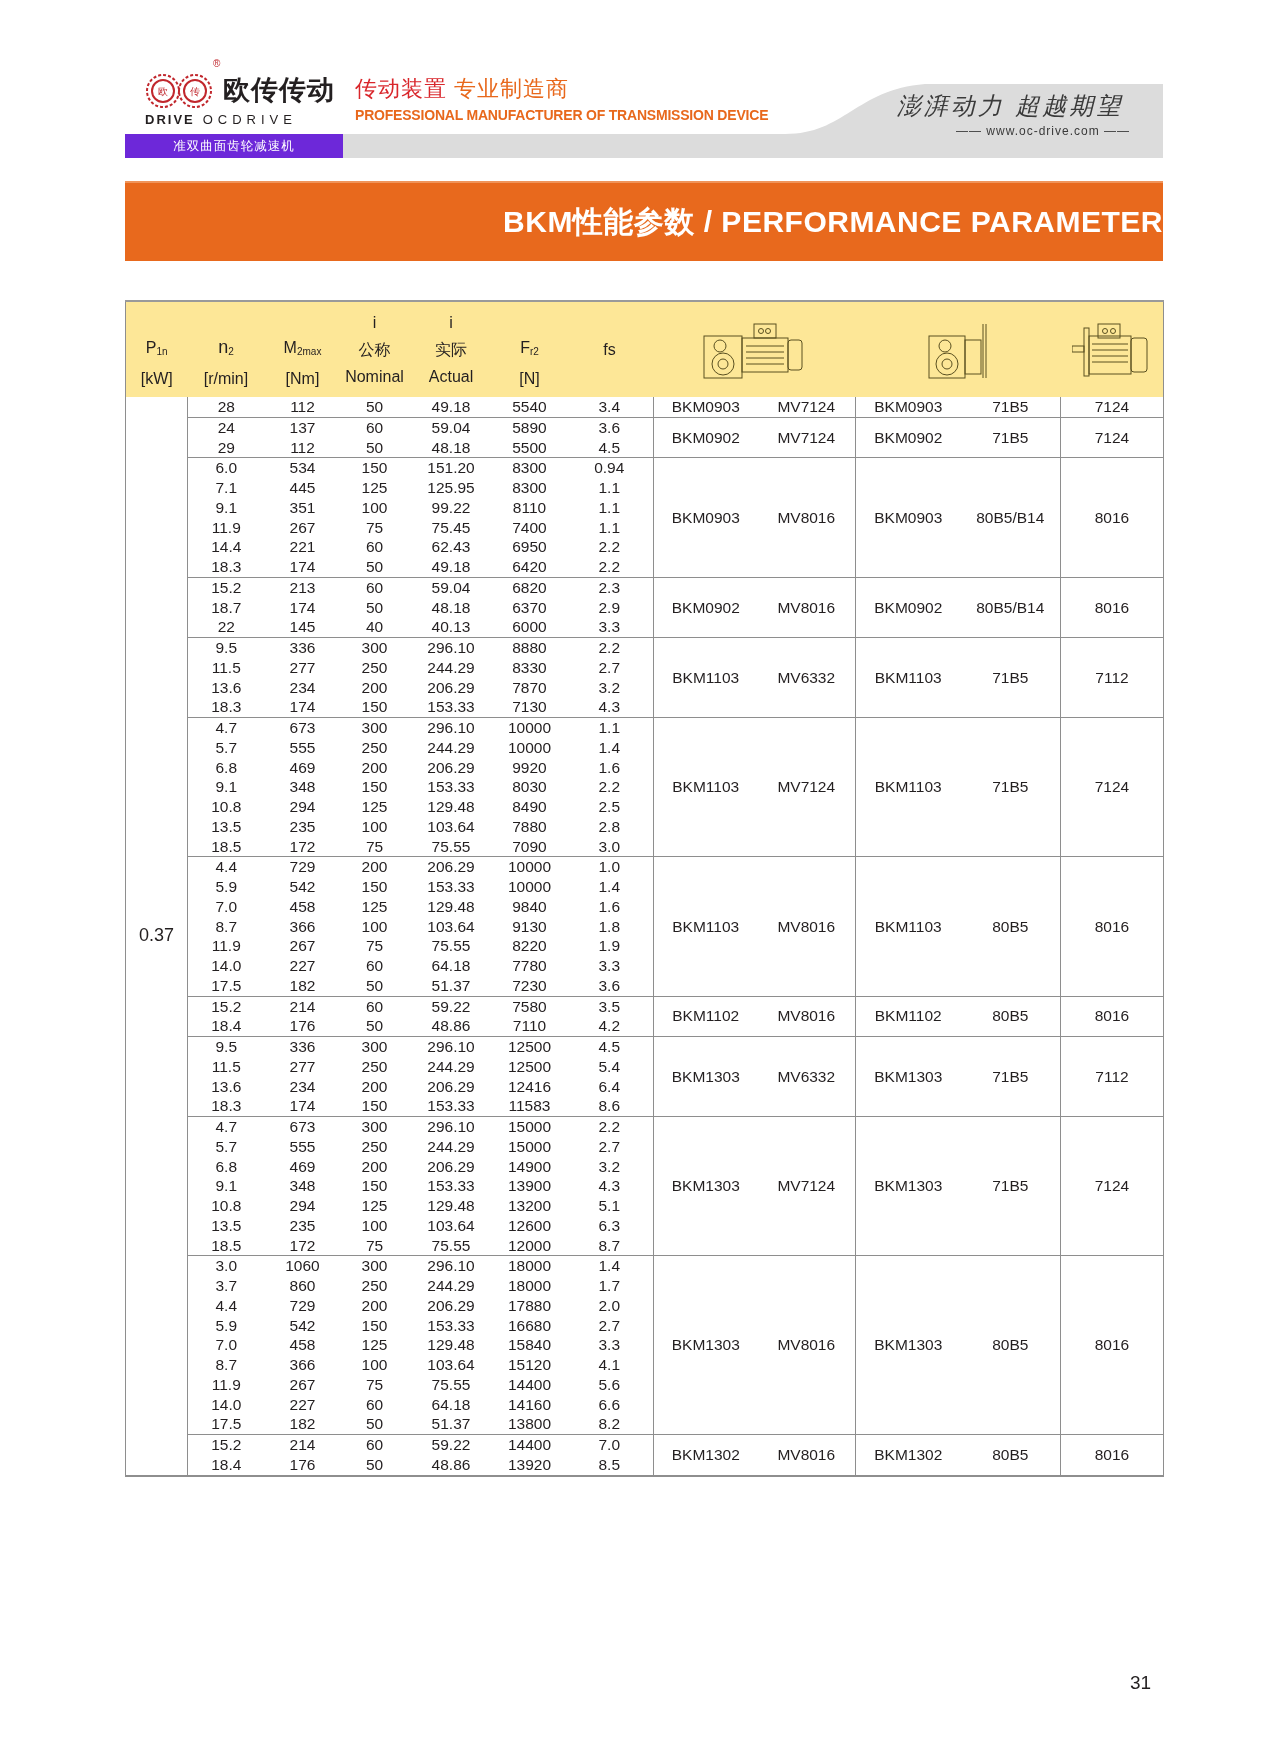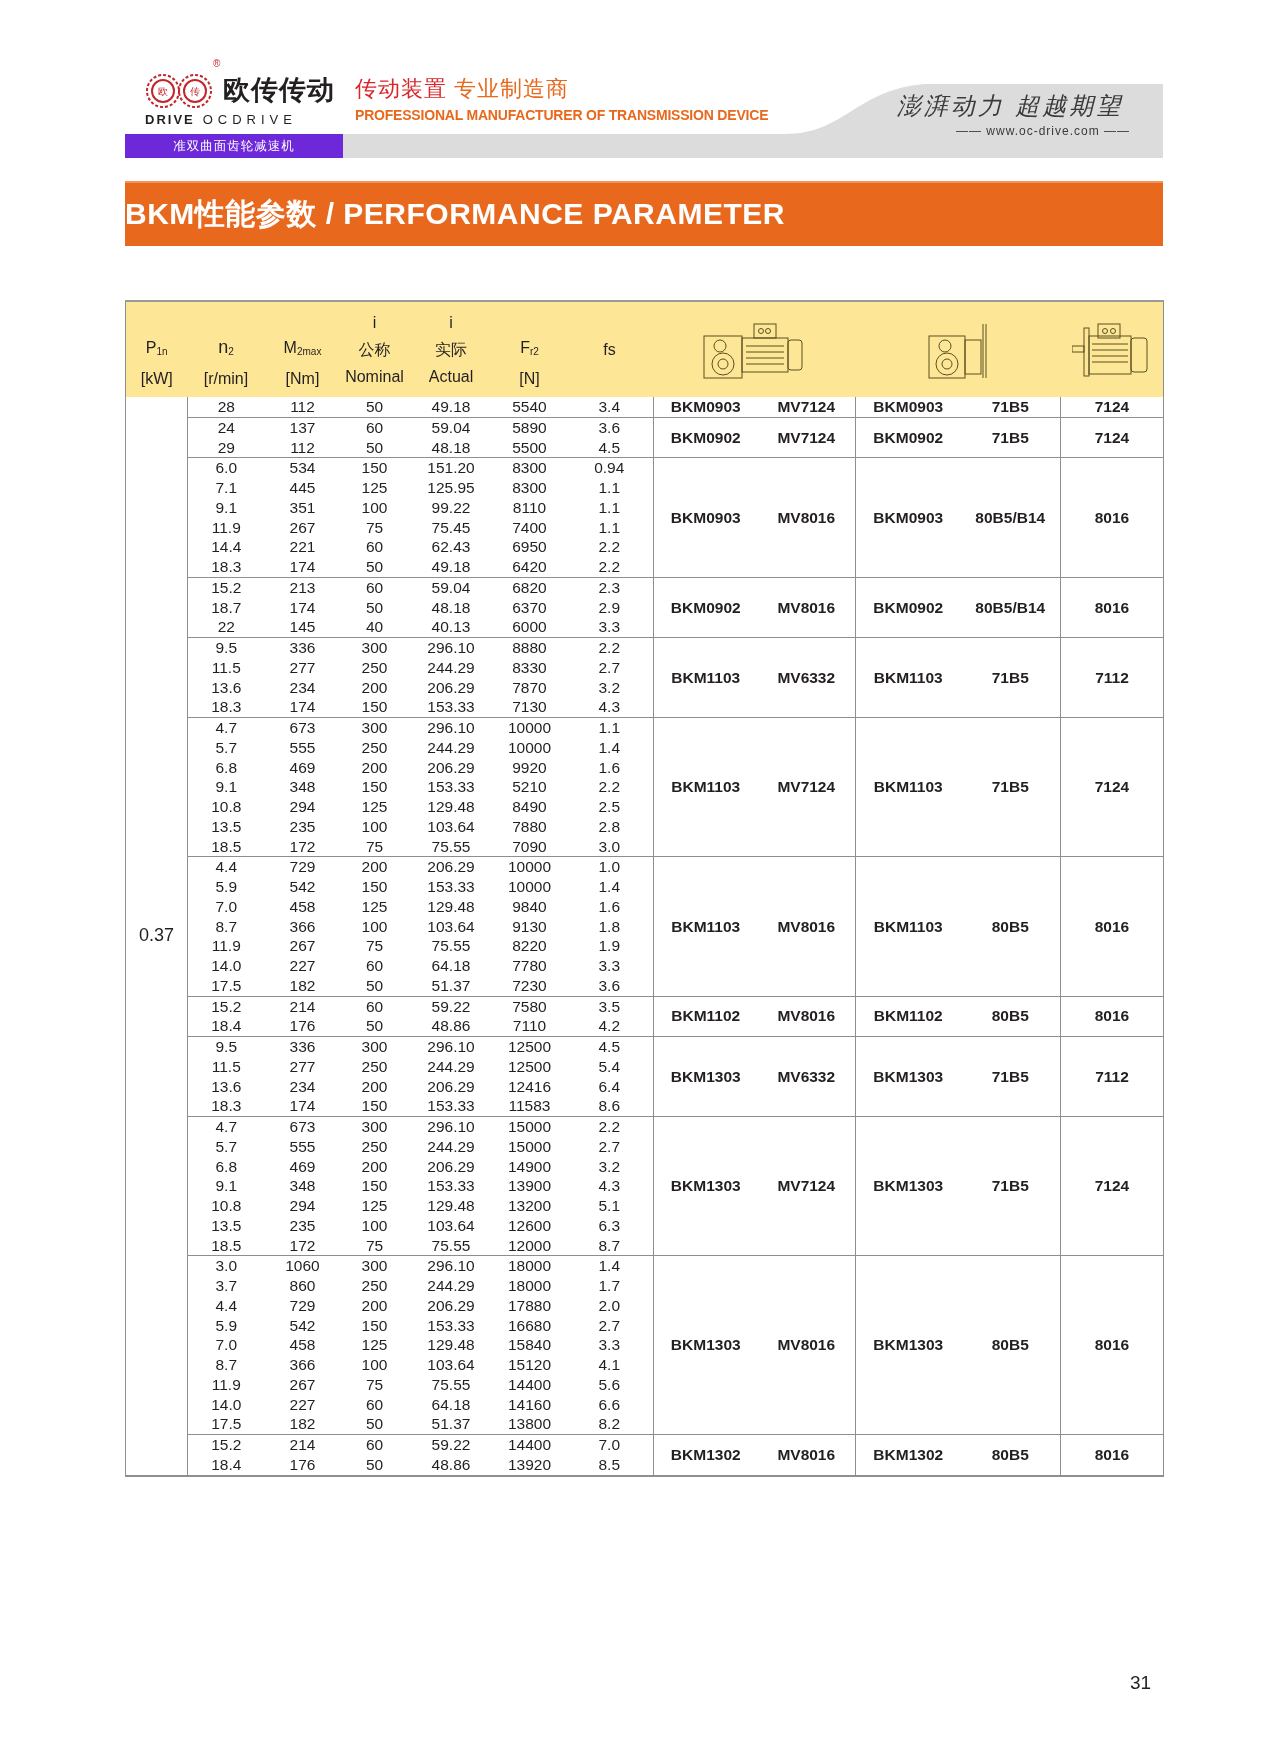--- a/index.html
+++ b/index.html
@@ -19,34 +19,34 @@
   .tagline-cn { position:absolute; left:230px; top:12px; font-size:22px; color:#e8681c; letter-spacing:1px; white-space:nowrap; }
   .tagline-cn .red { color:#d9262b; }
   .tagline-en { position:absolute; left:230px; top:45px; font-size:14px; color:#e8681c; font-weight:bold; letter-spacing:-0.2px; white-space:nowrap; }
   .cat-tab { position:absolute; left:0; top:72px; width:218px; height:24px; background:#6d28d9; color:#fff;
              font-size:12.5px; text-align:center; line-height:24px; letter-spacing:1px; }
   .slogan { position:absolute; left:765px; top:28px; width:240px; text-align:center; font-family:"DejaVu Serif", serif;
             font-size:24px; font-style:italic; color:#3a3a3a; letter-spacing:3px; white-space:nowrap; }
   .website { position:absolute; left:765px; top:62px; width:240px; text-align:right; font-size:12px; color:#3a3a3a; letter-spacing:1px; white-space:nowrap; }
 
   
-  .title-bar { position:absolute; left:125px; top:181px; width:1038px; height:65px; background:#e8691d;
-               border-top:2px solid #f0945a; box-sizing:border-box; display:flex; align-items:center; justify-content:flex-start; }
+  .title-bar { position:absolute; left:125px; top:181px; width:1038px; height:80px; background:#e8691d;
+               border-top:2px solid #f0945a; box-sizing:border-box; display:flex; align-items:center; justify-content:flex-end; }
   .title-bar span { color:#fff; font-size:30px; font-weight:bold; letter-spacing:0.5px; }
 
   
   .tbl-wrap { position:absolute; left:125px; top:300px; width:1038px; }
   table { border-collapse:collapse; width:1038px; table-layout:fixed; }
   th, td { padding:0; text-align:center; vertical-align:middle; }
   thead tr th { background:#fde797; height:95px; font-weight:normal; font-size:16px; color:#231f20; line-height:27px; }
   thead { border-top:2px solid #9a9a9a; }
   .hcell .top { display:block; height:27px; }
   .hcell sub { font-size:10px; vertical-align:-2px; }
   tbody td { font-size:15.5px; height:19.75px; line-height:19.75px; }
-  td.model { font-weight:bold; font-size:15.5px; }
+  td.model { font-weight:normal; font-size:15.5px; }
   .grp-top td { border-top:1.5px solid #8e8e8e; }
   .col-p { border-right:1.5px solid #8e8e8e; font-size:18px; }
   .sep-l { border-left:1.5px solid #8e8e8e; }
   table { border-left:1.5px solid #8e8e8e; border-right:1.5px solid #8e8e8e; border-bottom:2px solid #8e8e8e; }
   .drawing { display:inline-block; vertical-align:middle; }
 
   .page-num { position:absolute; left:1130px; top:1656px; font-size:19px; color:#231f20;margin-top:16px; }
 </style>
 </head>
 <body>
@@ -373,21 +373,21 @@
           <td>200</td>
           <td>206.29</td>
           <td>9920</td>
           <td>1.6</td>
         </tr>
         <tr>
           <td>9.1</td>
           <td>348</td>
           <td>150</td>
           <td>153.33</td>
-          <td>5210</td>
+          <td>8030</td>
           <td>2.2</td>
         </tr>
         <tr>
           <td>10.8</td>
           <td>294</td>
           <td>125</td>
           <td>129.48</td>
           <td>8490</td>
           <td>2.5</td>
         </tr>

